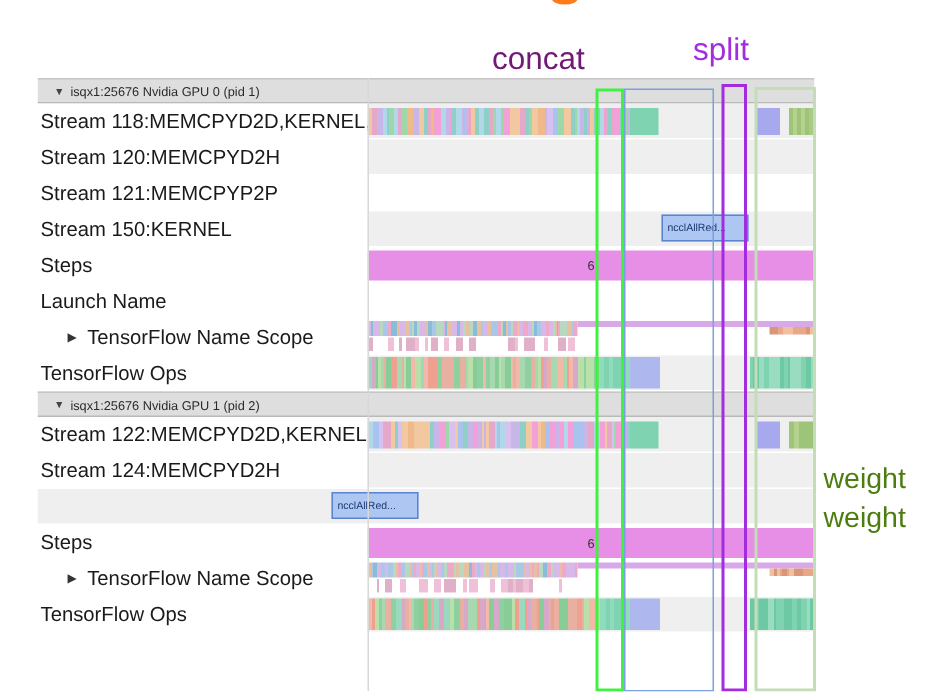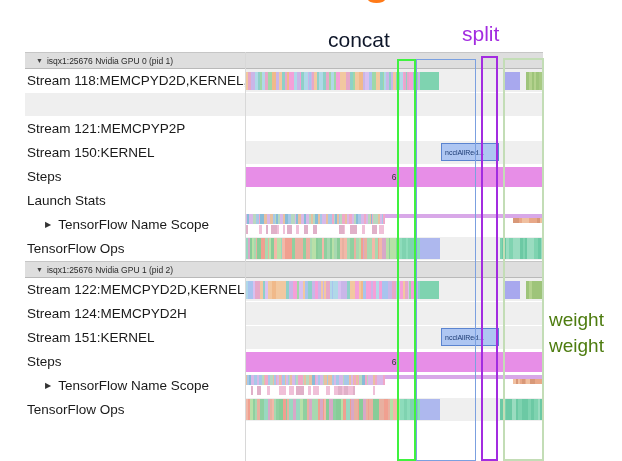--- a/index.html
+++ b/index.html
@@ -7,21 +7,21 @@
     margin: 0; padding: 0;
     width: 622px; height: 461px;
     background: #ffffff;
     font-family: "Liberation Sans", sans-serif;
     overflow: hidden;
   }
   #root { position: relative; width: 622px; height: 461px; background:#fff; }
 
   
   .annot { position: absolute; font-family: "Liberation Sans", sans-serif; white-space: nowrap; }
-  .annot-concat { left: 328px; top: 28px; font-size: 21px; color: #0f172a; }
+  .annot-concat { left: 328px; top: 28px; font-size: 21px; color: #701a75; }
   .annot-split  { left: 462px; top: 22px; font-size: 21px; color: #a32ce0; }
   .annot-nccl   { left: 427px; top: 107px; font-size: 19px; color: #5b7fd4; }
   .annot-weight { left: 549px; top: 307px; font-size: 19px; color: #4d7c0f; line-height: 26px; }
 
   
   .top-orange { position:absolute; left:368px; top:-4px; width:17px; height:7px;
                 background:#ff7a18; border-radius:50%; }
 
   
   #panel { position: absolute; left: 25px; top: 52px; width: 518px; height: 409px;
@@ -91,40 +91,41 @@
         <div class="row shade">
           <div class="lbl"><span>Stream 118:MEMCPYD2D,KERNEL,MI</span></div>
           <div class="track">
             <div class="strip" style="left: 0px; width: 175px; background: linear-gradient(90deg, rgb(242, 200, 160) 0px, rgb(242, 200, 160) 3.3px, rgb(230, 168, 200) 3.3px, rgb(230, 168, 200) 6.2px, rgb(201, 182, 232) 6.2px, rgb(201, 182, 232) 10.2px, rgb(176, 216, 232) 10.2px, rgb(176, 216, 232) 12.7px, rgb(142, 208, 200) 12.7px, rgb(142, 208, 200) 14.6px, rgb(159, 216, 168) 14.6px, rgb(159, 216, 168) 17.5px, rgb(176, 216, 232) 17.5px, rgb(176, 216, 232) 20.3px, rgb(230, 168, 200) 20.3px, rgb(230, 168, 200) 22.6px, rgb(159, 216, 168) 22.6px, rgb(159, 216, 168) 26.6px, rgb(240, 185, 138) 26.6px, rgb(240, 185, 138) 31px, rgb(201, 182, 232) 31px, rgb(201, 182, 232) 34.2px, rgb(242, 200, 160) 34.2px, rgb(242, 200, 160) 37.5px, rgb(142, 208, 200) 37.5px, rgb(142, 208, 200) 40.1px, rgb(230, 168, 200) 40.1px, rgb(230, 168, 200) 42.3px, rgb(240, 185, 138) 42.3px, rgb(240, 185, 138) 44.5px, rgb(244, 160, 216) 44.5px, rgb(244, 160, 216) 48.9px, rgb(176, 216, 232) 48.9px, rgb(176, 216, 232) 52.3px, rgb(201, 182, 232) 52.3px, rgb(201, 182, 232) 54.7px, rgb(244, 160, 216) 54.7px, rgb(244, 160, 216) 56.5px, rgb(142, 208, 200) 56.5px, rgb(142, 208, 200) 59.1px, rgb(176, 216, 232) 59.1px, rgb(176, 216, 232) 62.7px, rgb(201, 182, 232) 62.7px, rgb(201, 182, 232) 64.5px, rgb(168, 196, 238) 64.5px, rgb(168, 196, 238) 65.8px, rgb(201, 182, 232) 65.8px, rgb(201, 182, 232) 67.2px, rgb(230, 168, 200) 67.2px, rgb(230, 168, 200) 69px, rgb(242, 200, 160) 69px, rgb(242, 200, 160) 71.7px, rgb(142, 208, 200) 71.7px, rgb(142, 208, 200) 74px, rgb(176, 216, 232) 74px, rgb(176, 216, 232) 77.8px, rgb(142, 208, 200) 77.8px, rgb(142, 208, 200) 80.9px, rgb(230, 168, 200) 80.9px, rgb(230, 168, 200) 83.9px, rgb(159, 216, 168) 83.9px, rgb(159, 216, 168) 85.7px, rgb(176, 216, 232) 85.7px, rgb(176, 216, 232) 89.2px, rgb(159, 216, 168) 89.2px, rgb(159, 216, 168) 90.6px, rgb(244, 160, 216) 90.6px, rgb(244, 160, 216) 95.1px, rgb(242, 200, 160) 95.1px, rgb(242, 200, 160) 98.6px, rgb(242, 200, 160) 98.6px, rgb(242, 200, 160) 101.4px, rgb(230, 168, 200) 101.4px, rgb(230, 168, 200) 104.8px, rgb(142, 208, 200) 104.8px, rgb(142, 208, 200) 108px, rgb(159, 216, 168) 108px, rgb(159, 216, 168) 109.8px, rgb(242, 200, 160) 109.8px, rgb(242, 200, 160) 113.7px, rgb(240, 185, 138) 113.7px, rgb(240, 185, 138) 118.1px, rgb(201, 182, 232) 118.1px, rgb(201, 182, 232) 120px, rgb(216, 192, 240) 120px, rgb(216, 192, 240) 123.9px, rgb(168, 196, 238) 123.9px, rgb(168, 196, 238) 127.3px, rgb(159, 216, 168) 127.3px, rgb(159, 216, 168) 131.3px, rgb(242, 200, 160) 131.3px, rgb(242, 200, 160) 135.4px, rgb(142, 208, 200) 135.4px, rgb(142, 208, 200) 138.2px, rgb(159, 216, 168) 138.2px, rgb(159, 216, 168) 139.5px, rgb(176, 216, 232) 139.5px, rgb(176, 216, 232) 141.4px, rgb(201, 182, 232) 141.4px, rgb(201, 182, 232) 144.5px, rgb(142, 208, 200) 144.5px, rgb(142, 208, 200) 146.1px, rgb(201, 182, 232) 146.1px, rgb(201, 182, 232) 148.3px, rgb(242, 200, 160) 148.3px, rgb(242, 200, 160) 151.3px, rgb(142, 208, 200) 151.3px, rgb(142, 208, 200) 155.1px, rgb(176, 216, 232) 155.1px, rgb(176, 216, 232) 157.7px, rgb(244, 160, 216) 157.7px, rgb(244, 160, 216) 159.3px, rgb(230, 168, 200) 159.3px, rgb(230, 168, 200) 160.6px, rgb(142, 208, 200) 160.6px, rgb(142, 208, 200) 162.4px, rgb(230, 168, 200) 162.4px, rgb(230, 168, 200) 164.2px, rgb(244, 160, 216) 164.2px, rgb(244, 160, 216) 168.2px, rgb(142, 208, 200) 168.2px, rgb(142, 208, 200) 170.7px, rgb(159, 216, 168) 170.7px, rgb(159, 216, 168) 172.7px, rgb(201, 182, 232) 172.7px, rgb(201, 182, 232) 175px);"></div>
             <div class="strip" style="left: 175px; width: 19px; background: rgb(127, 211, 176);"></div>
             <div class="strip" style="left: 259px; width: 16px; background: rgb(168, 168, 238);"></div>
             <div class="strip" style="left: 281px; width: 42px; background: linear-gradient(90deg, rgb(158, 196, 122) 0px, rgb(158, 196, 122) 2.6px, rgb(180, 210, 142) 2.6px, rgb(180, 210, 142) 5.6px, rgb(158, 196, 122) 5.6px, rgb(158, 196, 122) 7.7px, rgb(180, 210, 142) 7.7px, rgb(180, 210, 142) 10.5px, rgb(158, 196, 122) 10.5px, rgb(158, 196, 122) 13.4px, rgb(168, 202, 132) 13.4px, rgb(168, 202, 132) 16.3px, rgb(158, 196, 122) 16.3px, rgb(158, 196, 122) 18px, rgb(168, 202, 132) 18px, rgb(168, 202, 132) 19.7px, rgb(180, 210, 142) 19.7px, rgb(180, 210, 142) 21.6px, rgb(158, 196, 122) 21.6px, rgb(158, 196, 122) 24.1px, rgb(158, 196, 122) 24.1px, rgb(158, 196, 122) 25.7px, rgb(158, 196, 122) 25.7px, rgb(158, 196, 122) 27.8px, rgb(168, 202, 132) 27.8px, rgb(168, 202, 132) 31.2px, rgb(168, 202, 132) 31.2px, rgb(168, 202, 132) 33px, rgb(180, 210, 142) 33px, rgb(180, 210, 142) 36.4px, rgb(168, 202, 132) 36.4px, rgb(168, 202, 132) 38.2px, rgb(158, 196, 122) 38.2px, rgb(158, 196, 122) 40.9px, rgb(158, 196, 122) 40.9px, rgb(158, 196, 122) 42px);"></div>
           </div>
         </div>
         <div class="row shade">
+          <div class="lbl"><span>Stream 120:MEMCPYD2H</span></div>
           <div class="track"></div>
         </div>
         <div class="row">
           <div class="lbl"><span>Stream 121:MEMCPYP2P</span></div>
           <div class="track"></div>
         </div>
         <div class="row shade">
           <div class="lbl"><span>Stream 150:KERNEL</span></div>
           <div class="track">
             <div class="nccl-box" style="left: 196px; width: 58px;"><span>ncclAllRed...</span></div>
           </div>
         </div>
         <div class="row">
           <div class="lbl"><span>Steps</span></div>
           <div class="track">
             <div class="solidbar steps-bar" style="left: 0px; width: 298px;"><span>6</span></div>
           </div>
         </div>
         <div class="row">
-          <div class="lbl"><span>Launch Stats</span></div>
+          <div class="lbl"><span>Launch Name</span></div>
         </div>
         <div class="row">
           <div class="lbl indent"><span class="tri2">▶</span><span>TensorFlow Name Scope</span></div>
           <div class="track">
             <div class="ns-top" style="left: 0px; width: 140px; background: linear-gradient(90deg, rgb(216, 184, 232) 0px, rgb(216, 184, 232) 2.4px, rgb(136, 188, 216) 2.4px, rgb(136, 188, 216) 3.6px, rgb(216, 184, 232) 3.6px, rgb(216, 184, 232) 5.6px, rgb(216, 184, 232) 5.6px, rgb(216, 184, 232) 8.4px, rgb(184, 216, 192) 8.4px, rgb(184, 216, 192) 10.6px, rgb(168, 200, 232) 10.6px, rgb(168, 200, 232) 13.6px, rgb(240, 168, 200) 13.6px, rgb(240, 168, 200) 15.5px, rgb(136, 188, 216) 15.5px, rgb(136, 188, 216) 18.3px, rgb(136, 188, 216) 18.3px, rgb(136, 188, 216) 19.5px, rgb(232, 192, 160) 19.5px, rgb(232, 192, 160) 22px, rgb(216, 184, 232) 22px, rgb(216, 184, 232) 24.1px, rgb(216, 184, 232) 24.1px, rgb(216, 184, 232) 25.3px, rgb(232, 192, 160) 25.3px, rgb(232, 192, 160) 28.1px, rgb(168, 200, 232) 28.1px, rgb(168, 200, 232) 29.8px, rgb(184, 216, 192) 29.8px, rgb(184, 216, 192) 30.9px, rgb(136, 188, 216) 30.9px, rgb(136, 188, 216) 32.8px, rgb(184, 216, 192) 32.8px, rgb(184, 216, 192) 35.2px, rgb(216, 184, 232) 35.2px, rgb(216, 184, 232) 37.4px, rgb(216, 184, 232) 37.4px, rgb(216, 184, 232) 38.5px, rgb(232, 192, 160) 38.5px, rgb(232, 192, 160) 40.3px, rgb(136, 188, 216) 40.3px, rgb(136, 188, 216) 42.7px, rgb(168, 200, 232) 42.7px, rgb(168, 200, 232) 44.9px, rgb(168, 200, 232) 44.9px, rgb(168, 200, 232) 46px, rgb(184, 216, 192) 46px, rgb(184, 216, 192) 47.5px, rgb(184, 216, 192) 47.5px, rgb(184, 216, 192) 50.1px, rgb(216, 184, 232) 50.1px, rgb(216, 184, 232) 51.5px, rgb(136, 188, 216) 51.5px, rgb(136, 188, 216) 53px, rgb(232, 192, 160) 53px, rgb(232, 192, 160) 55.7px, rgb(216, 184, 232) 55.7px, rgb(216, 184, 232) 56.7px, rgb(216, 184, 232) 56.7px, rgb(216, 184, 232) 59.4px, rgb(136, 188, 216) 59.4px, rgb(136, 188, 216) 61.5px, rgb(216, 184, 232) 61.5px, rgb(216, 184, 232) 63.8px, rgb(184, 216, 192) 63.8px, rgb(184, 216, 192) 65.8px, rgb(232, 192, 160) 65.8px, rgb(232, 192, 160) 68.1px, rgb(184, 216, 192) 68.1px, rgb(184, 216, 192) 70.2px, rgb(136, 188, 216) 70.2px, rgb(136, 188, 216) 73px, rgb(232, 192, 160) 73px, rgb(232, 192, 160) 74.3px, rgb(232, 192, 160) 74.3px, rgb(232, 192, 160) 75.5px, rgb(168, 200, 232) 75.5px, rgb(168, 200, 232) 76.8px, rgb(216, 184, 232) 76.8px, rgb(216, 184, 232) 78.9px, rgb(216, 184, 232) 78.9px, rgb(216, 184, 232) 80.6px, rgb(232, 192, 160) 80.6px, rgb(232, 192, 160) 82.6px, rgb(168, 200, 232) 82.6px, rgb(168, 200, 232) 84.4px, rgb(168, 200, 232) 84.4px, rgb(168, 200, 232) 86.8px, rgb(240, 168, 200) 86.8px, rgb(240, 168, 200) 88.8px, rgb(184, 216, 192) 88.8px, rgb(184, 216, 192) 90.5px, rgb(136, 188, 216) 90.5px, rgb(136, 188, 216) 92.2px, rgb(232, 192, 160) 92.2px, rgb(232, 192, 160) 93.8px, rgb(168, 200, 232) 93.8px, rgb(168, 200, 232) 95.5px, rgb(184, 216, 192) 95.5px, rgb(184, 216, 192) 97.2px, rgb(240, 168, 200) 97.2px, rgb(240, 168, 200) 99.9px, rgb(232, 192, 160) 99.9px, rgb(232, 192, 160) 101.8px, rgb(216, 184, 232) 101.8px, rgb(216, 184, 232) 104px, rgb(240, 168, 200) 104px, rgb(240, 168, 200) 106.7px, rgb(216, 184, 232) 106.7px, rgb(216, 184, 232) 109.5px, rgb(184, 216, 192) 109.5px, rgb(184, 216, 192) 111.2px, rgb(136, 188, 216) 111.2px, rgb(136, 188, 216) 113.2px, rgb(168, 200, 232) 113.2px, rgb(168, 200, 232) 116px, rgb(216, 184, 232) 116px, rgb(216, 184, 232) 118.8px, rgb(240, 168, 200) 118.8px, rgb(240, 168, 200) 120.7px, rgb(216, 184, 232) 120.7px, rgb(216, 184, 232) 123.4px, rgb(184, 216, 192) 123.4px, rgb(184, 216, 192) 125.3px, rgb(232, 192, 160) 125.3px, rgb(232, 192, 160) 126.3px, rgb(136, 188, 216) 126.3px, rgb(136, 188, 216) 127.3px, rgb(240, 168, 200) 127.3px, rgb(240, 168, 200) 128.4px, rgb(184, 216, 192) 128.4px, rgb(184, 216, 192) 130.4px, rgb(184, 216, 192) 130.4px, rgb(184, 216, 192) 132.8px, rgb(232, 192, 160) 132.8px, rgb(232, 192, 160) 135.5px, rgb(216, 184, 232) 135.5px, rgb(216, 184, 232) 136.6px, rgb(168, 200, 232) 136.6px, rgb(168, 200, 232) 137.9px, rgb(240, 168, 200) 137.9px, rgb(240, 168, 200) 140px);"></div>
             <div class="ns-bot" style="left: 0px; width: 140px; background: linear-gradient(90deg, rgb(224, 176, 200) 0px, rgb(224, 176, 200) 3.4px, rgb(255, 255, 255) 3.4px, rgb(255, 255, 255) 7.4px, rgb(255, 255, 255) 7.4px, rgb(255, 255, 255) 9.4px, rgb(255, 255, 255) 9.4px, rgb(255, 255, 255) 13.8px, rgb(240, 192, 216) 13.8px, rgb(240, 192, 216) 17.5px, rgb(255, 255, 255) 17.5px, rgb(255, 255, 255) 21.2px, rgb(224, 176, 200) 21.2px, rgb(224, 176, 200) 22.8px, rgb(255, 255, 255) 22.8px, rgb(255, 255, 255) 26px, rgb(224, 176, 200) 26px, rgb(224, 176, 200) 29.9px, rgb(224, 176, 200) 29.9px, rgb(224, 176, 200) 31.6px, rgb(240, 192, 216) 31.6px, rgb(240, 192, 216) 34.4px, rgb(255, 255, 255) 34.4px, rgb(255, 255, 255) 38.3px, rgb(240, 192, 216) 38.3px, rgb(240, 192, 216) 40.1px, rgb(255, 255, 255) 40.1px, rgb(255, 255, 255) 42.3px, rgb(224, 176, 200) 42.3px, rgb(224, 176, 200) 46.8px, rgb(255, 255, 255) 46.8px, rgb(255, 255, 255) 50.9px, rgb(240, 192, 216) 50.9px, rgb(240, 192, 216) 54.5px, rgb(255, 255, 255) 54.5px, rgb(255, 255, 255) 59px, rgb(224, 176, 200) 59px, rgb(224, 176, 200) 63.4px, rgb(255, 255, 255) 63.4px, rgb(255, 255, 255) 67.8px, rgb(224, 176, 200) 67.8px, rgb(224, 176, 200) 72.5px, rgb(255, 255, 255) 72.5px, rgb(255, 255, 255) 75.8px, rgb(255, 255, 255) 75.8px, rgb(255, 255, 255) 77.8px, rgb(255, 255, 255) 77.8px, rgb(255, 255, 255) 82.7px, rgb(255, 255, 255) 82.7px, rgb(255, 255, 255) 86.7px, rgb(255, 255, 255) 86.7px, rgb(255, 255, 255) 89.4px, rgb(255, 255, 255) 89.4px, rgb(255, 255, 255) 91.8px, rgb(255, 255, 255) 91.8px, rgb(255, 255, 255) 94px, rgb(224, 176, 200) 94px, rgb(224, 176, 200) 98.6px, rgb(240, 192, 216) 98.6px, rgb(240, 192, 216) 100.3px, rgb(255, 255, 255) 100.3px, rgb(255, 255, 255) 104.6px, rgb(224, 176, 200) 104.6px, rgb(224, 176, 200) 108.9px, rgb(224, 176, 200) 108.9px, rgb(224, 176, 200) 111.7px, rgb(255, 255, 255) 111.7px, rgb(255, 255, 255) 115.2px, rgb(255, 255, 255) 115.2px, rgb(255, 255, 255) 117.4px, rgb(240, 192, 216) 117.4px, rgb(240, 192, 216) 120.5px, rgb(255, 255, 255) 120.5px, rgb(255, 255, 255) 124.7px, rgb(255, 255, 255) 124.7px, rgb(255, 255, 255) 127.1px, rgb(224, 176, 200) 127.1px, rgb(224, 176, 200) 132.1px, rgb(255, 255, 255) 132.1px, rgb(255, 255, 255) 134px, rgb(240, 192, 216) 134px, rgb(240, 192, 216) 138.6px, rgb(255, 255, 255) 138.6px, rgb(255, 255, 255) 140px);"></div>
             <div class="ns-top" style="left: 140px; width: 158px; height: 4px; background: rgb(216, 168, 232);"></div>
             <div class="ns-top" style="left: 268px; width: 55px; top: 5px; height: 5px; background: linear-gradient(90deg, rgb(216, 152, 120) 0px, rgb(216, 152, 120) 2.9px, rgb(216, 152, 120) 2.9px, rgb(216, 152, 120) 4.8px, rgb(216, 152, 120) 4.8px, rgb(216, 152, 120) 5.8px, rgb(232, 168, 136) 5.8px, rgb(232, 168, 136) 8.3px, rgb(232, 168, 136) 8.3px, rgb(232, 168, 136) 9.3px, rgb(240, 192, 160) 9.3px, rgb(240, 192, 160) 11.5px, rgb(240, 192, 160) 11.5px, rgb(240, 192, 160) 12.8px, rgb(240, 192, 160) 12.8px, rgb(240, 192, 160) 15.5px, rgb(232, 168, 136) 15.5px, rgb(232, 168, 136) 16.9px, rgb(232, 168, 136) 16.9px, rgb(232, 168, 136) 18.3px, rgb(232, 168, 136) 18.3px, rgb(232, 168, 136) 20.8px, rgb(232, 168, 136) 20.8px, rgb(232, 168, 136) 23.1px, rgb(232, 168, 136) 23.1px, rgb(232, 168, 136) 24.1px, rgb(216, 152, 120) 24.1px, rgb(216, 152, 120) 26.8px, rgb(240, 192, 160) 26.8px, rgb(240, 192, 160) 28.9px, rgb(232, 168, 136) 28.9px, rgb(232, 168, 136) 31.4px, rgb(232, 168, 136) 31.4px, rgb(232, 168, 136) 34.4px, rgb(216, 152, 120) 34.4px, rgb(216, 152, 120) 36.5px, rgb(240, 192, 160) 36.5px, rgb(240, 192, 160) 38px, rgb(240, 192, 160) 38px, rgb(240, 192, 160) 39.4px, rgb(232, 168, 136) 39.4px, rgb(232, 168, 136) 42.1px, rgb(216, 152, 120) 42.1px, rgb(216, 152, 120) 44.8px, rgb(240, 192, 160) 44.8px, rgb(240, 192, 160) 47.3px, rgb(232, 168, 136) 47.3px, rgb(232, 168, 136) 49.3px, rgb(240, 192, 160) 49.3px, rgb(240, 192, 160) 51.3px, rgb(240, 192, 160) 51.3px, rgb(240, 192, 160) 52.6px, rgb(232, 168, 136) 52.6px, rgb(232, 168, 136) 54.1px, rgb(232, 168, 136) 54.1px, rgb(232, 168, 136) 55px);"></div>
           </div>
         </div>
@@ -145,21 +146,20 @@
             <div class="strip" style="left: 175px; width: 19px; background: rgb(127, 211, 176);"></div>
             <div class="strip" style="left: 259px; width: 16px; background: rgb(168, 168, 238);"></div>
             <div class="strip" style="left: 281px; width: 42px; background: linear-gradient(90deg, rgb(158, 196, 122) 0px, rgb(158, 196, 122) 3.4px, rgb(180, 210, 142) 3.4px, rgb(180, 210, 142) 6.4px, rgb(158, 196, 122) 6.4px, rgb(158, 196, 122) 8.4px, rgb(158, 196, 122) 8.4px, rgb(158, 196, 122) 9.9px, rgb(158, 196, 122) 9.9px, rgb(158, 196, 122) 11.7px, rgb(158, 196, 122) 11.7px, rgb(158, 196, 122) 14.4px, rgb(158, 196, 122) 14.4px, rgb(158, 196, 122) 17.3px, rgb(180, 210, 142) 17.3px, rgb(180, 210, 142) 18.9px, rgb(168, 202, 132) 18.9px, rgb(168, 202, 132) 20.7px, rgb(168, 202, 132) 20.7px, rgb(168, 202, 132) 23.1px, rgb(180, 210, 142) 23.1px, rgb(180, 210, 142) 25.9px, rgb(180, 210, 142) 25.9px, rgb(180, 210, 142) 28.3px, rgb(168, 202, 132) 28.3px, rgb(168, 202, 132) 30.6px, rgb(180, 210, 142) 30.6px, rgb(180, 210, 142) 32.7px, rgb(180, 210, 142) 32.7px, rgb(180, 210, 142) 35.3px, rgb(180, 210, 142) 35.3px, rgb(180, 210, 142) 37.8px, rgb(180, 210, 142) 37.8px, rgb(180, 210, 142) 40.9px, rgb(180, 210, 142) 40.9px, rgb(180, 210, 142) 42px);"></div>
           </div>
         </div>
         <div class="row shade">
           <div class="lbl"><span>Stream 124:MEMCPYD2H</span></div>
           <div class="track"></div>
         </div>
         <div class="row shade">
-          <div class="lbl"><span>Stream 151:KERNEL</span></div>
           <div class="track">
             <div class="nccl-box" style="left: 196px; width: 58px;"><span>ncclAllRed...</span></div>
           </div>
         </div>
         <div class="row">
           <div class="lbl"><span>Steps</span></div>
           <div class="track">
             <div class="solidbar steps-bar" style="left: 0px; width: 298px;"><span>6</span></div>
           </div>
         </div>

